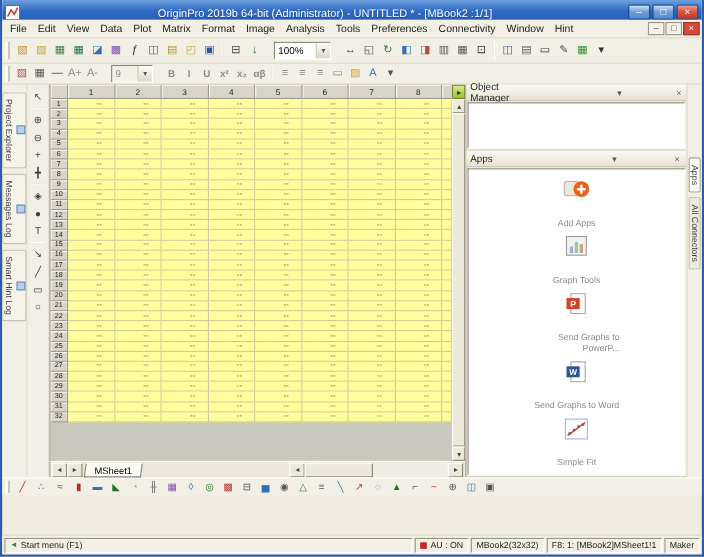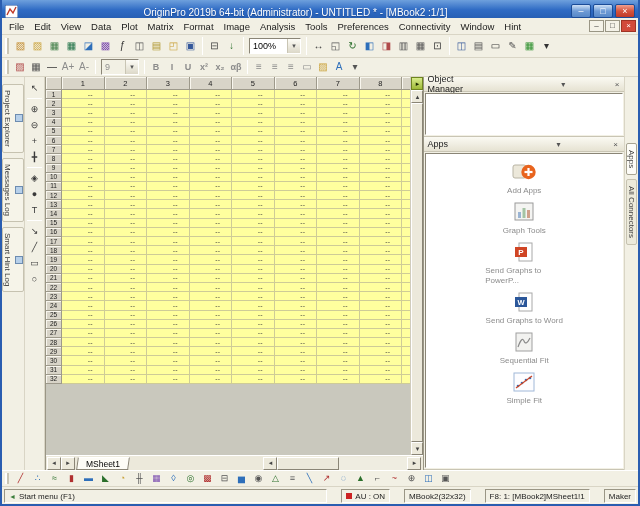--- a/index.html
+++ b/index.html
@@ -83,31 +83,31 @@
   .panel{display:flex;flex-direction:column;border-bottom:1px solid #c9c5b4;}
   .panel-title{height:15px;display:flex;align-items:center;font-size:9px;color:#222;padding:0 3px;background:linear-gradient(#fbfaf3,#e6e2d2);border-bottom:1px solid #c9c5b4;gap:44px;}
   .ptbtn{width:11px;height:11px;margin-left:2px;font-size:8px;line-height:10px;text-align:center;color:#555;border:1px solid transparent;}
   .panel-title .spacer{flex:1;}
   .om-content{height:42px;background:#fff;border:1px solid;border-color:#8a8576 #fff #fff #8a8576;margin:1px;}
   .apps-panel{flex:1;min-height:0;}
   .apps-list{flex:1;background:#fff;border:1px solid;border-color:#8a8576 #fff #fff #8a8576;margin:1px;overflow:hidden;
              display:flex;flex-direction:column;align-items:center;padding-top:4px;}
   .app-item{display:flex;flex-direction:column;align-items:center;margin:3px 0;}
   .app-ico{width:26px;height:22px;display:block;}
-  .app-label{font-size:8px;color:#8c8c8c;text-align:left;line-height:1.15;max-width:78px;margin-top:3px;}
+  .app-label{font-size:8px;color:#8c8c8c;text-align:right;line-height:1.15;max-width:78px;margin-top:15px;}
   
   .edge-strip{flex:0 0 14px;background:#f2f0e4;border-left:1px solid #d9d5c5;display:flex;flex-direction:column;align-items:center;padding-top:66px;gap:4px;}
   .edge-tab{writing-mode:vertical-rl;font-size:8px;color:#3c3c3c;background:#eceadb;border:1px solid #c6c2b0;border-radius:2px;padding:6px 0;}
   .edge-tab.active{background:#fdfcf7;border-color:#a8a492;}
   
   .bottom-toolbar{flex:0 0 16px;background:#f2f0e4;border-top:1px solid #fff;display:flex;align-items:center;padding:0 2px;}
   .bottom-toolbar .tbi{width:17px;height:15px;}
   .bottom-toolbar .tbi .glyph{font-size:9px;}
   
-  .statusbar{flex:0 0 18px;background:#f2f0e4;border-top:1px solid #d9d5c5;display:flex;align-items:flex-end;padding:1px 2px;font-size:8px;color:#222;gap:14px;}
+  .statusbar{flex:0 0 18px;background:#f2f0e4;border-top:1px solid #d9d5c5;display:flex;align-items:center;padding:1px 2px;font-size:8px;color:#222;gap:2px;margin-top:36px;}
   .seg{height:14px;border:1px solid;border-color:#9a9685 #fff #fff #9a9685;display:flex;align-items:center;padding:0 4px;white-space:nowrap;overflow:hidden;}
   .seg.start{flex:1;}
   .seg .gly{margin-right:3px;color:#3a7d3a;font-size:7px;}
   .au-dot{width:6px;height:6px;background:#cc2222;margin-right:3px;}
 </style>
 </head>
 <body>
 
 <div class="window">
 
@@ -908,27 +908,20 @@
                 </svg></span>
               <div class="app-label">Send Graphs to PowerP...</div>
             </div>
             <div class="app-item">
               <span class="app-ico"><svg viewBox="0 0 26 22" width="26" height="22">
                   <rect x="8" y="2" width="13" height="18" fill="#fff" stroke="#a8a8a8"></rect>
                   <rect x="4" y="6" width="12" height="10" fill="#2b579a"></rect>
                   <text x="10" y="13.8" font-size="7.5" font-weight="bold" fill="#fff" text-anchor="middle" font-family="Liberation Sans, sans-serif">W</text>
                 </svg></span>
               <div class="app-label">Send Graphs to Word</div>
-            </div>
-            <div class="app-item">
-              <span class="app-ico"><svg viewBox="0 0 26 22" width="26" height="22">
-                  <rect x="5" y="2" width="16" height="18" fill="#f2f2f0" stroke="#a0a0a0"></rect>
-                  <path d="M7 16 Q11 5 13 10 T19 7" stroke="#8a8a8a" stroke-width="1.2" fill="none"></path>
-                </svg></span>
-              <div class="app-label">Sequential Fit</div>
             </div>
             <div class="app-item">
               <span class="app-ico"><svg viewBox="0 0 26 22" width="26" height="22">
                   <rect x="3" y="2" width="20" height="18" fill="#fdfdff" stroke="#a0b8d8"></rect>
                   <circle cx="7" cy="15" r="1.3" fill="#2e6fba"></circle>
                   <circle cx="11" cy="12" r="1.3" fill="#2e6fba"></circle>
                   <circle cx="15" cy="9" r="1.3" fill="#2e6fba"></circle>
                   <circle cx="19" cy="7" r="1.3" fill="#2e6fba"></circle>
                   <line x1="5" y1="17" x2="21" y2="5" stroke="#d04525" stroke-width="1.2"></line>
                 </svg></span>

